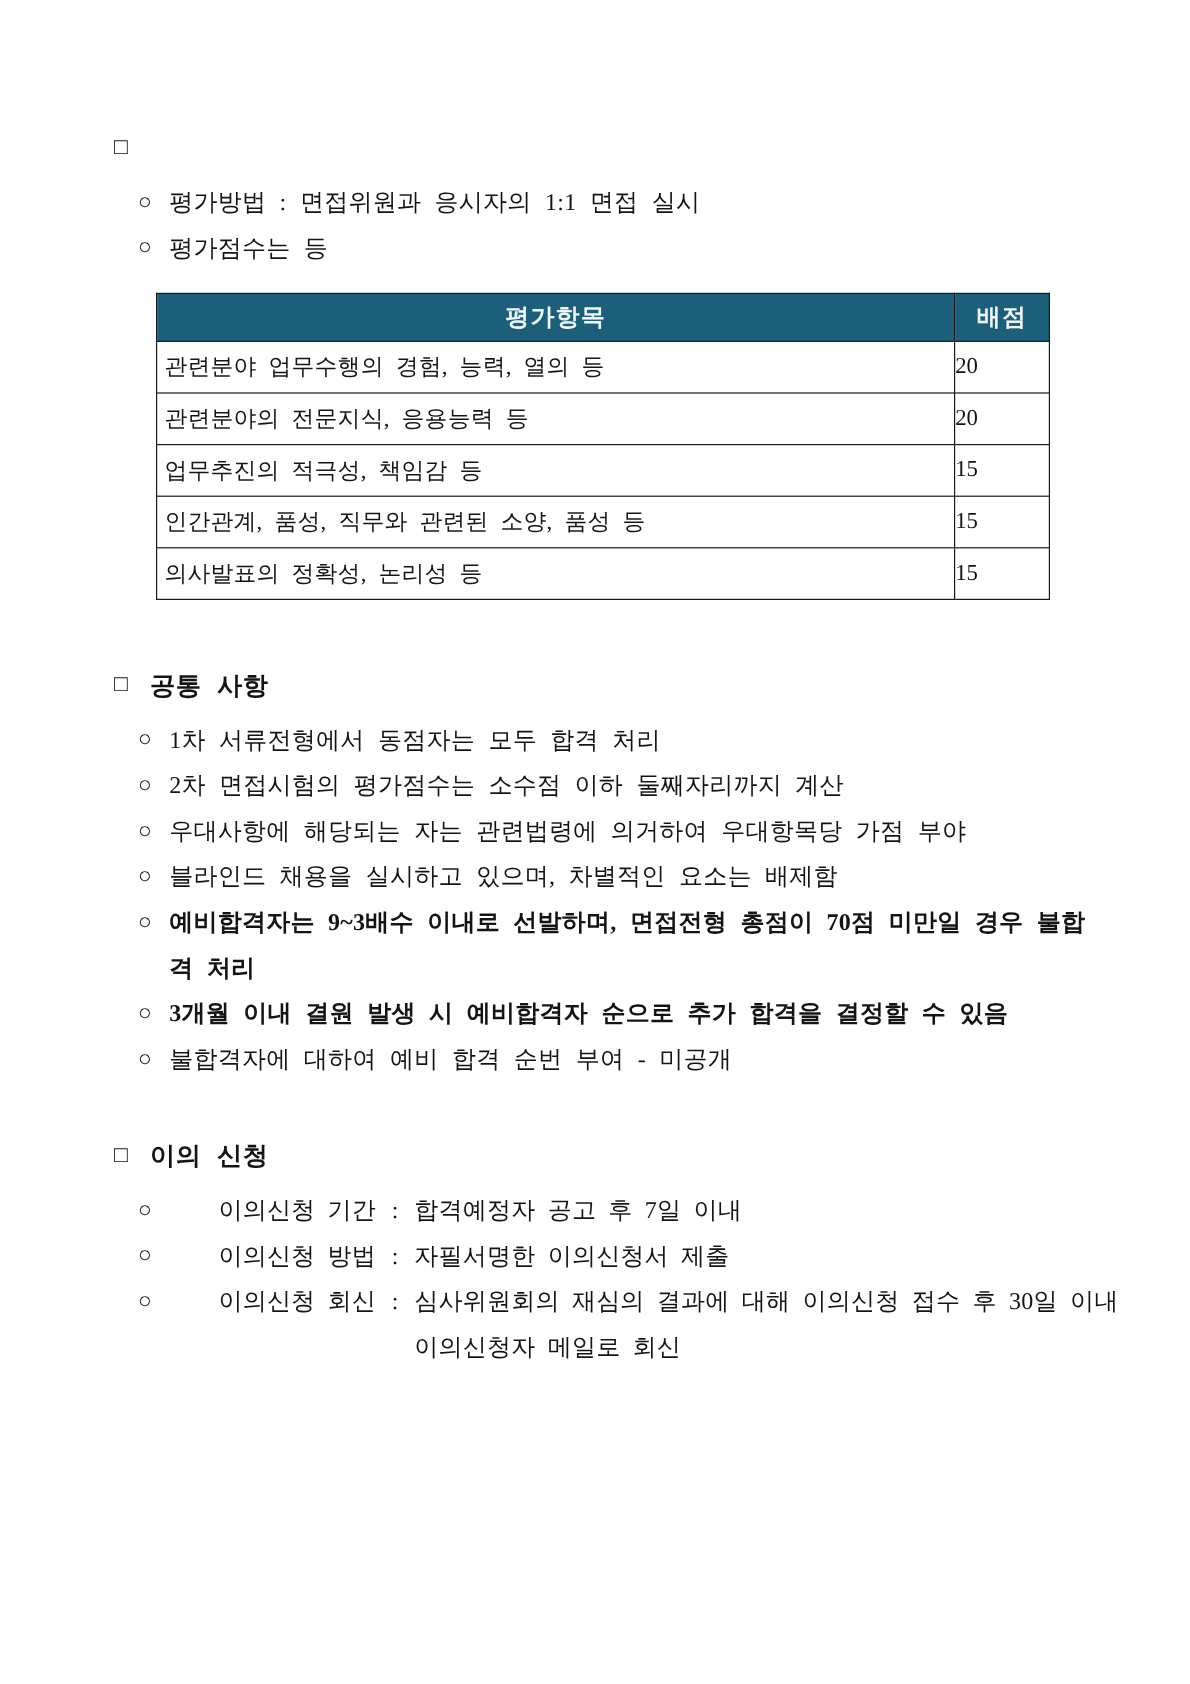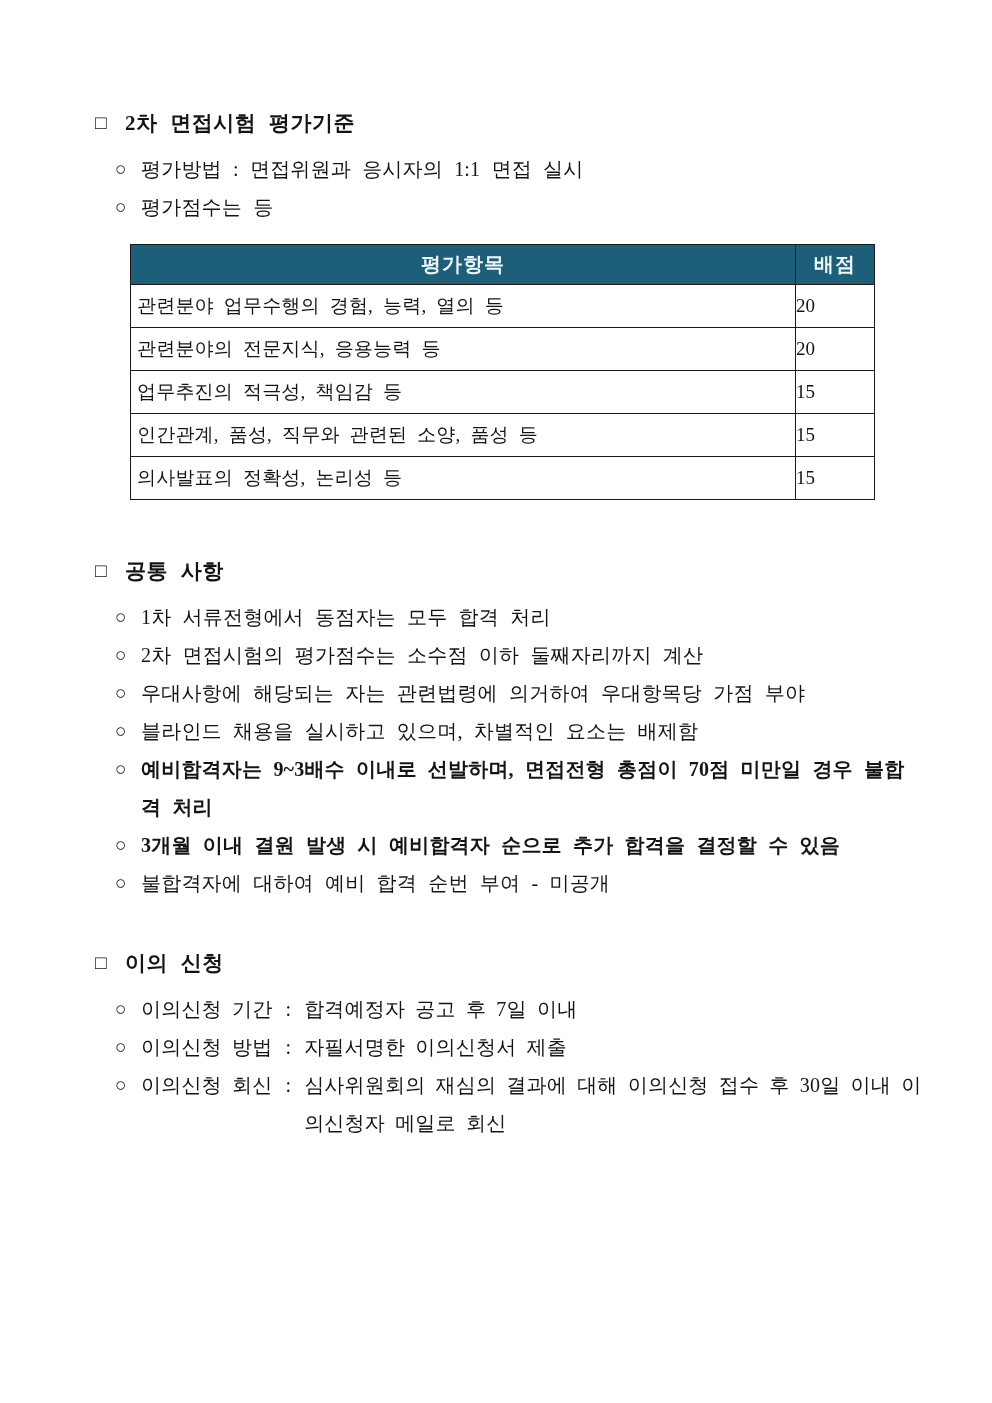--- a/index.html
+++ b/index.html
@@ -67,34 +67,33 @@
   .section2{margin-top:56px;}
   .section3{margin-top:46px;}
 
   
   .b3-row{
     display:flex;align-items:flex-start;
     margin-left:20px;
     font-size:20px;line-height:38px;
     word-spacing:5px;letter-spacing:0.2px;
   }
-  .b3-label{white-space:nowrap;}
+  .b3-label{white-space:nowrap;margin-left:41px;}
   .b3-colon{padding:0 13px;}
   .b3-value{max-width:660px;}
 </style>
 </head>
 <body>
 
 <div class="page">
   <div class="content">
 
     <div class="section1">
       <div class="section-title">
         <span class="marker-square">□</span>
-        <span>2차 면접시험 평가기준</span>
       </div>
 
       <div class="bullet-list">
         <div class="bullet-row">
           <span class="marker-circle">○</span>
           <span class="bullet-text">평가방법 : 면접위원과 응시자의 1:1 면접 실시</span>
         </div>
         <div class="bullet-row">
           <span class="marker-circle">○</span>
           <span class="bullet-text">평가점수는 등</span>

